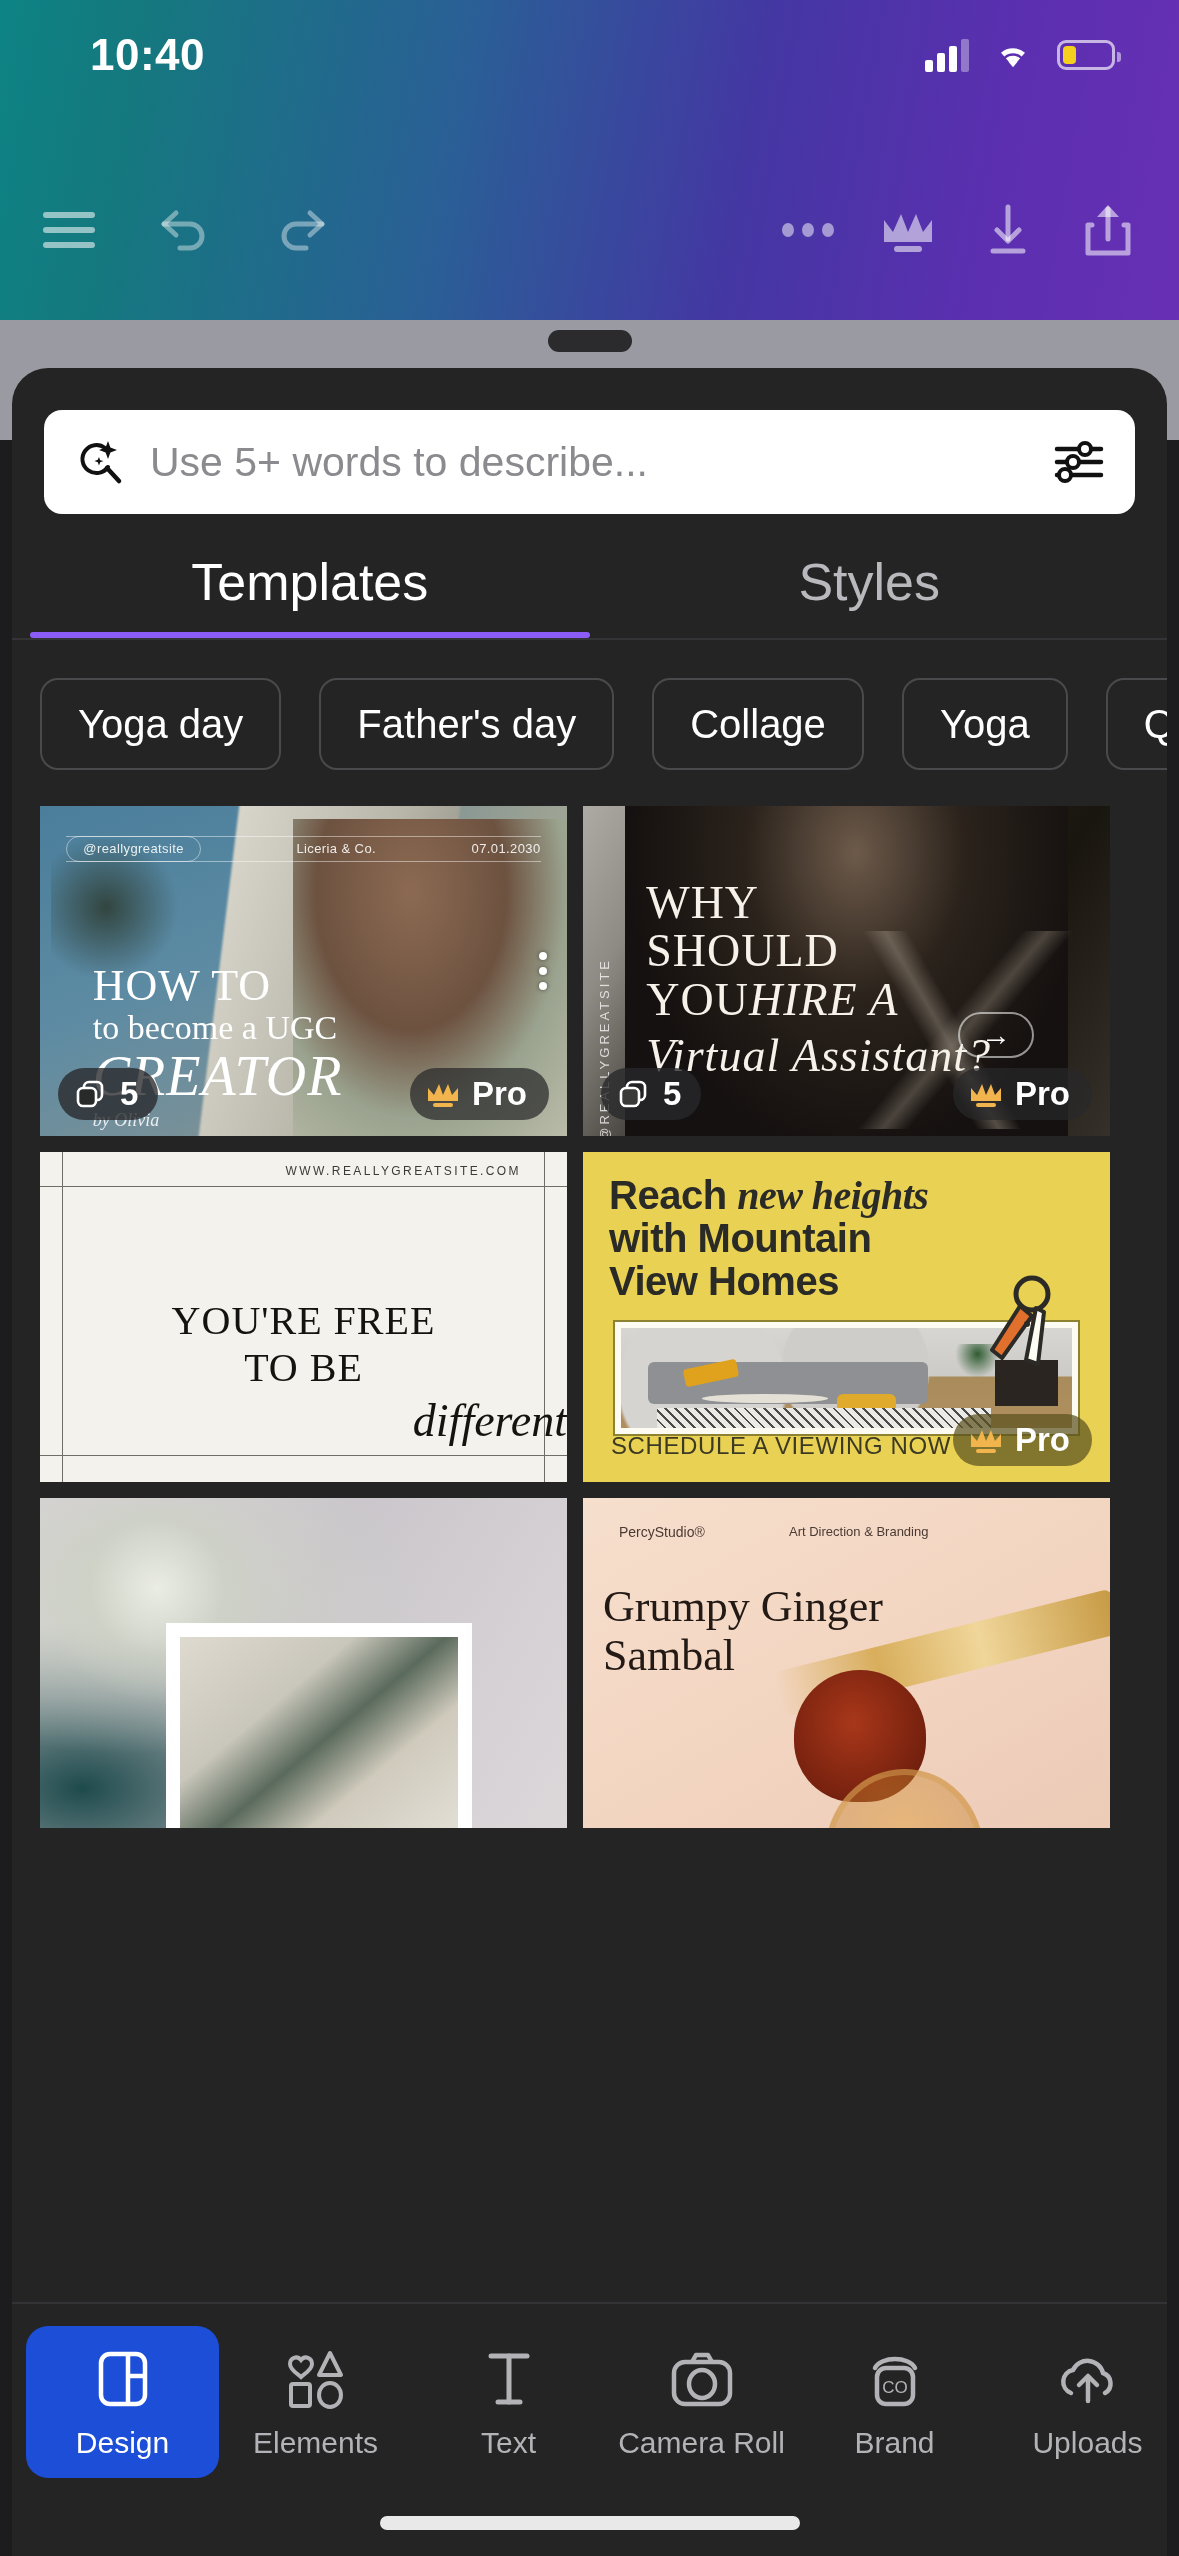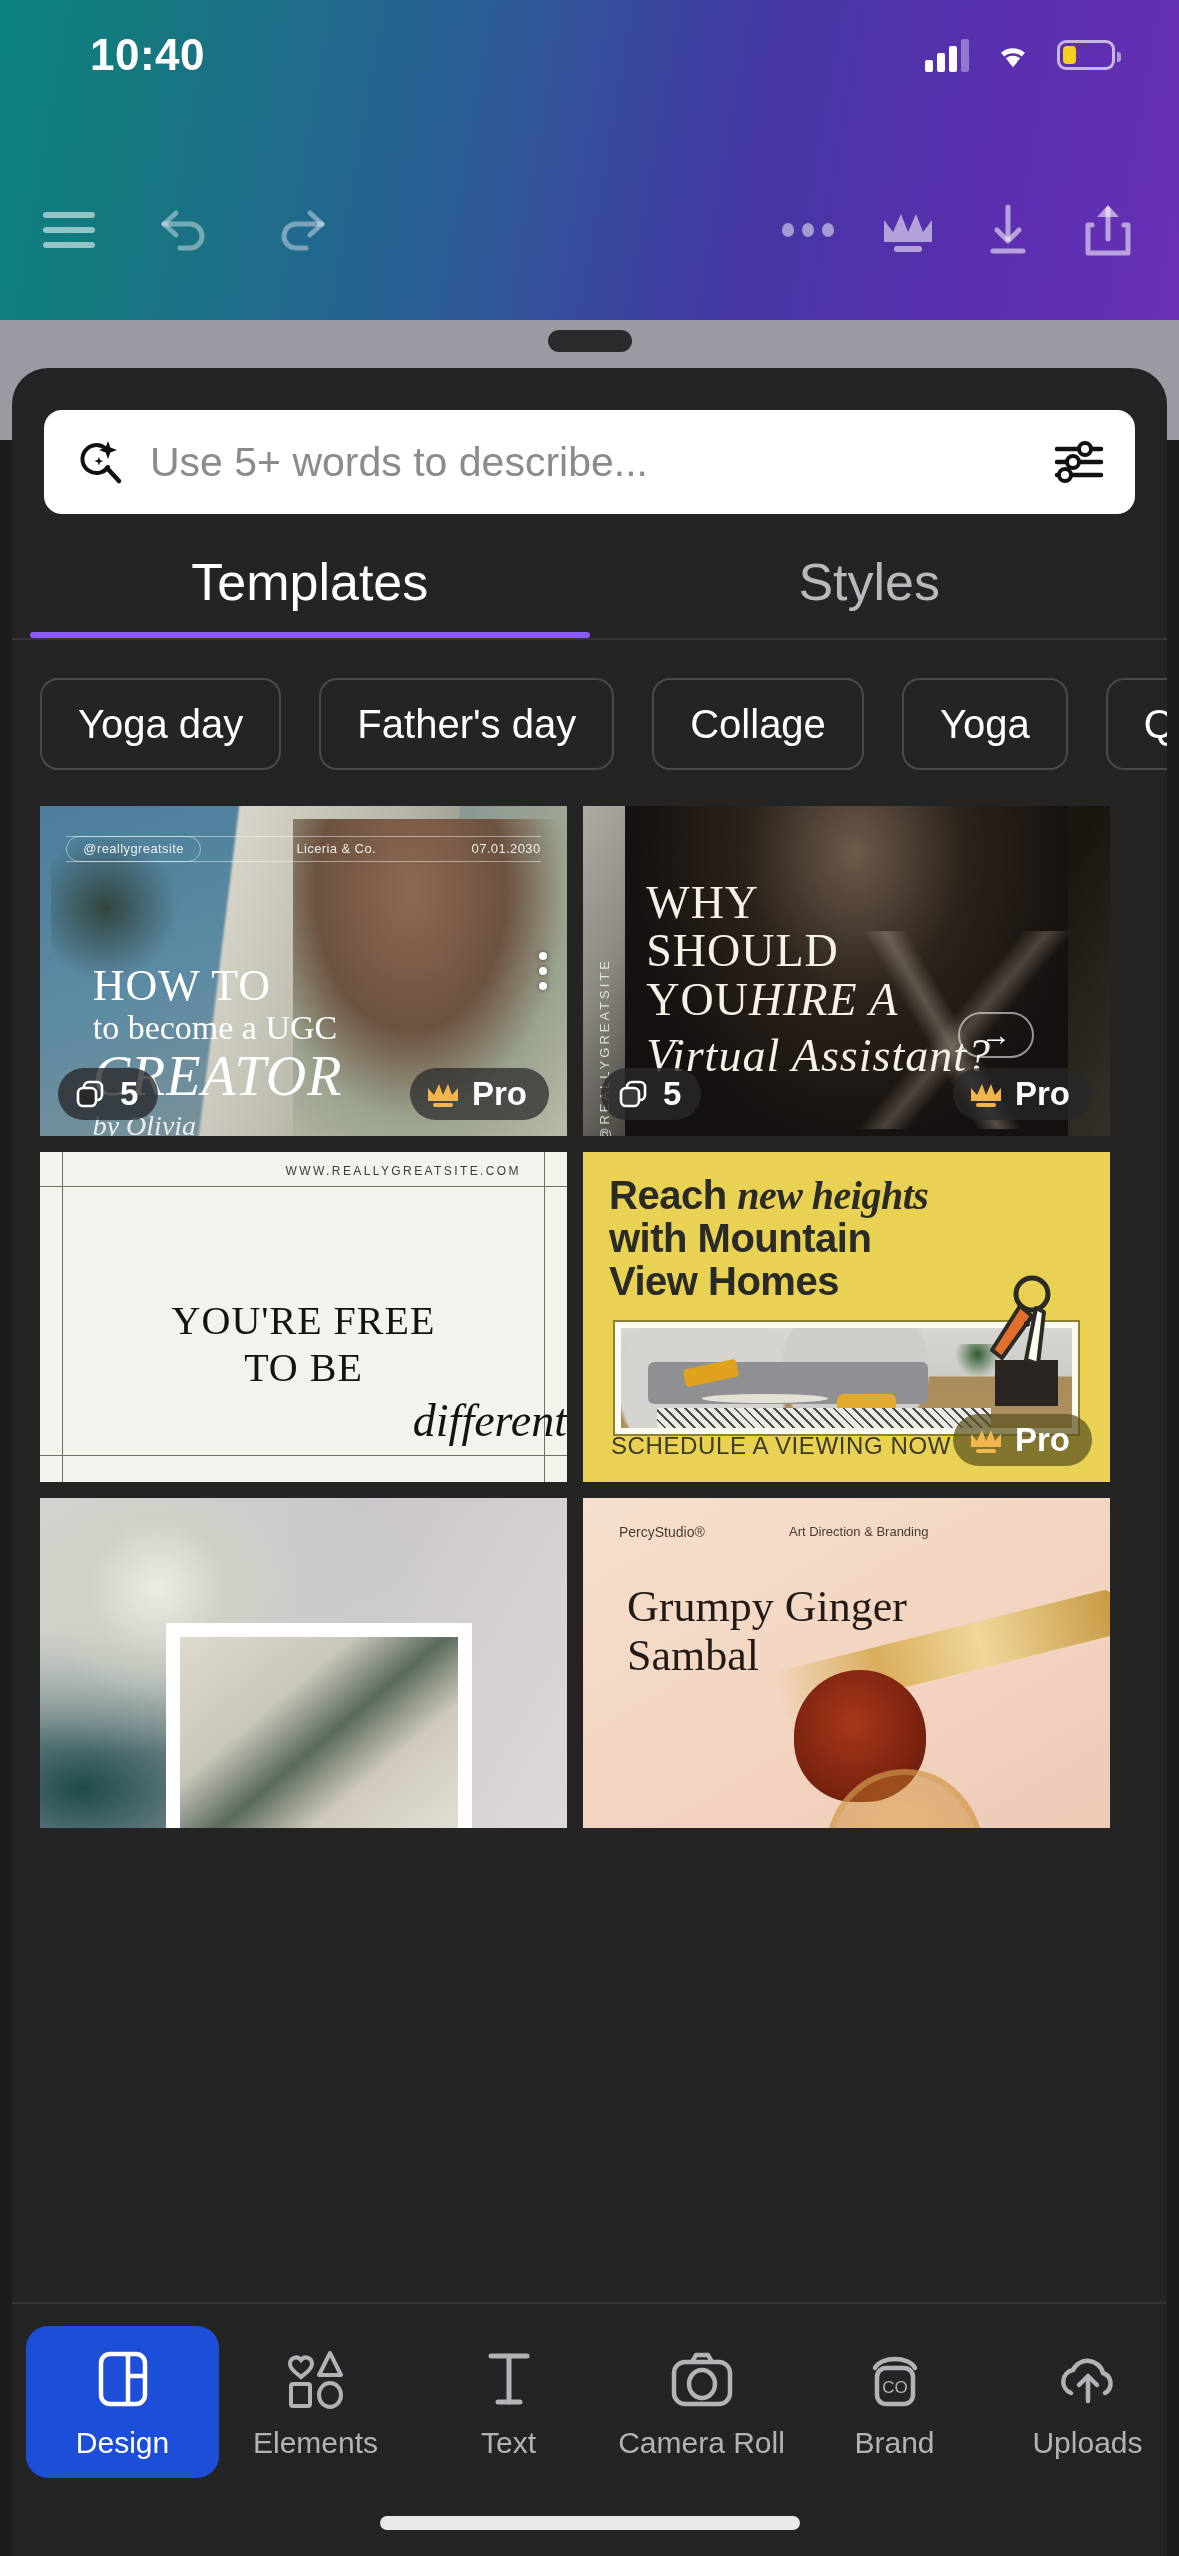--- a/index.html
+++ b/index.html
@@ -190,21 +190,21 @@
     position:absolute; left:5%; top:9%; right:5%; height:26px;
     border-top:1px solid rgba(255,255,255,0.45); border-bottom:1px solid rgba(255,255,255,0.45);
     display:flex; align-items:center; justify-content:space-between;
   }
   .c1 .topbar span { font-size:13px; color:rgba(255,255,255,0.88); letter-spacing:0.4px; }
   .c1 .t-handle { padding-left:16px; border:1px solid rgba(255,255,255,0.45); border-radius:13px; height:26px; display:flex; align-items:center; padding-right:16px; }
   .c1 .hdl { position:absolute; left:10%; top:48%; color:#fff; }
   .c1 .h1 { font-family:"Liberation Serif", serif; font-size:44px; letter-spacing:1px; line-height:1; }
   .c1 .h2 { font-family:"Liberation Serif", serif; font-size:34px; line-height:1.15; }
   .c1 .h3 { font-family:"Liberation Serif", serif; font-style:italic; font-size:56px; letter-spacing:1px; line-height:1.05; }
-  .c1 .sig { font-family:"Liberation Serif", serif; font-style:italic; font-size:28px; color:rgba(255,255,255,0.85); margin-top:4px; }
+  .c1 .sig { font-family:"Liberation Serif", serif; font-style:italic; font-size:18px; color:rgba(255,255,255,0.85); margin-top:4px; }
 
   
   .c2 { background: linear-gradient(120deg,#aeaba4 0%, #8e8b84 16%, #2a2622 40%, #19150f 72%, #36302a 100%); }
   .c2 .figure {
     position:absolute; left:8%; top:-6%; width:84%; height:112%;
     background: radial-gradient(ellipse at 52% 18%, #6d5a4a 0%, #2a221b 34%, #151110 70%);
   }
   .c2 .chair {
     position:absolute; right:4%; bottom:2%; width:50%; height:60%;
     background: linear-gradient(60deg, rgba(150,140,125,0.0) 40%, rgba(160,150,135,0.45) 46%, rgba(160,150,135,0.0) 52%),
@@ -278,21 +278,21 @@
   .c5 .bloom {
     position:absolute; left:2%; top:2%; width:44%; height:60%;
     background: radial-gradient(circle at 46% 42%, rgba(236,238,230,0.95) 0%, rgba(205,210,196,0.5) 40%, rgba(205,210,196,0) 68%);
   }
 
   
   .c6 { background: linear-gradient(150deg,#f6dfcd 0%, #f3d6c2 48%, #eccbb7 100%); }
   .c6 .brand { position:absolute; left:36px; top:26px; font-size:14px; color:#4a3a33; }
   .c6 .role { position:absolute; left:206px; top:26px; font-size:13px; color:#4a3a33; line-height:1.25; }
   .c6 .ttl {
-    position:absolute; left:44px; top:84px; font-family:"Liberation Serif", serif;
+    position:absolute; left:20px; top:84px; font-family:"Liberation Serif", serif;
     font-size:44px; color:#231a16; line-height:1.12;
   }
   .c6 .spoon {
     position:absolute; right:-2%; top:40%; width:66%; height:14%;
     background: linear-gradient(90deg, rgba(213,166,73,0.0) 0%, #d8ae5c 30%, #f0d69a 60%, #c79a44 100%);
     transform: rotate(-14deg); border-radius: 8px;
   }
   .c6 .sambal {
     position:absolute; left:40%; top:52%; width:25%; height:40%;
     background: radial-gradient(ellipse at 45% 40%, #a8371a 0%, #7d2410 60%, #5e1a0b 100%);

